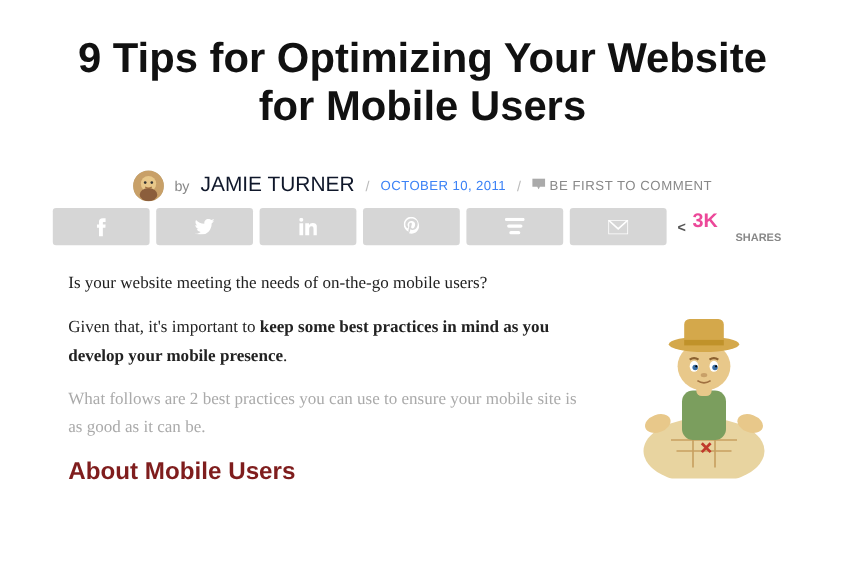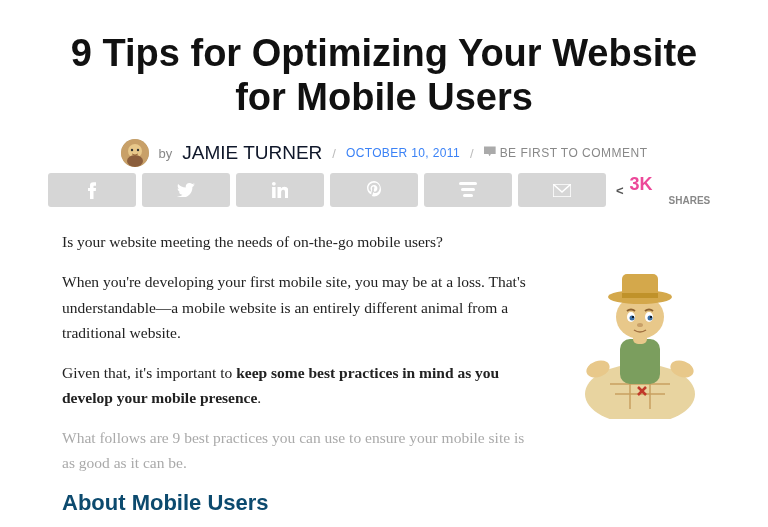--- a/index.html
+++ b/index.html
@@ -17,21 +17,21 @@
       min-height: 527px;
       overflow: hidden;
     }
     .article-title {
       font-family: Arial, Helvetica, sans-serif;
       font-size: 38px;
       font-weight: 900;
       text-align: center;
       line-height: 1.15;
       color: #111;
-      margin-bottom: 20px;
+      margin-bottom: 36px;
     }
     .meta-row {
       display: flex;
       align-items: center;
       justify-content: center;
       gap: 10px;
       font-family: Arial, Helvetica, sans-serif;
       font-size: 13px;
       color: #666;
       margin-bottom: 6px;
@@ -147,21 +147,21 @@
       color: #aaa;
       font-style: normal;
     }
     .article-body strong {
       font-weight: bold;
     }
     .section-heading {
       font-family: Arial, Helvetica, sans-serif;
       font-size: 22px;
       font-weight: 900;
-      color: #0c4a6e;
+      color: #7f1d1d;
       margin-top: 8px;
     }
     .illustration {
       width: 160px;
       flex-shrink: 0;
       margin-top: 10px;
     }
     
     .by-label {
       color: #888;
@@ -237,25 +237,24 @@
       <div>
         <div class="share-count-num">3K</div>
         <div class="share-count-label">SHARES</div>
       </div>
     </div>
   </div>
 
   <div class="content-area">
     <div class="article-body">
       <p>Is your website meeting the needs of on-the-go mobile users?</p>
-      <p>When you're developing your first mobile site, you may be at a loss. That's understandable—a mobile website is an entirely different animal from a traditional website.</p>
       <p>
         <span>Given that, it's important to </span><strong>keep some best practices in mind as you develop your mobile presence</strong><span>.</span>
       </p>
-      <p class="faded">What follows are 9 best practices you can use to ensure your mobile site is as good as it can be.</p>
+      <p class="faded">What follows are 2 best practices you can use to ensure your mobile site is as good as it can be.</p>
       <h2 class="section-heading">About Mobile Users</h2>
     </div>
     <div class="illustration">
       
       <svg width="160" height="180" viewBox="0 0 160 180" xmlns="http://www.w3.org/2000/svg">
 
         <ellipse cx="80" cy="155" rx="55" ry="30" fill="#e8d4a0"></ellipse>
 
         <line x1="50" y1="145" x2="110" y2="145" stroke="#c8a060" stroke-width="1.5"></line>
         <line x1="55" y1="155" x2="105" y2="155" stroke="#c8a060" stroke-width="1.5"></line>

